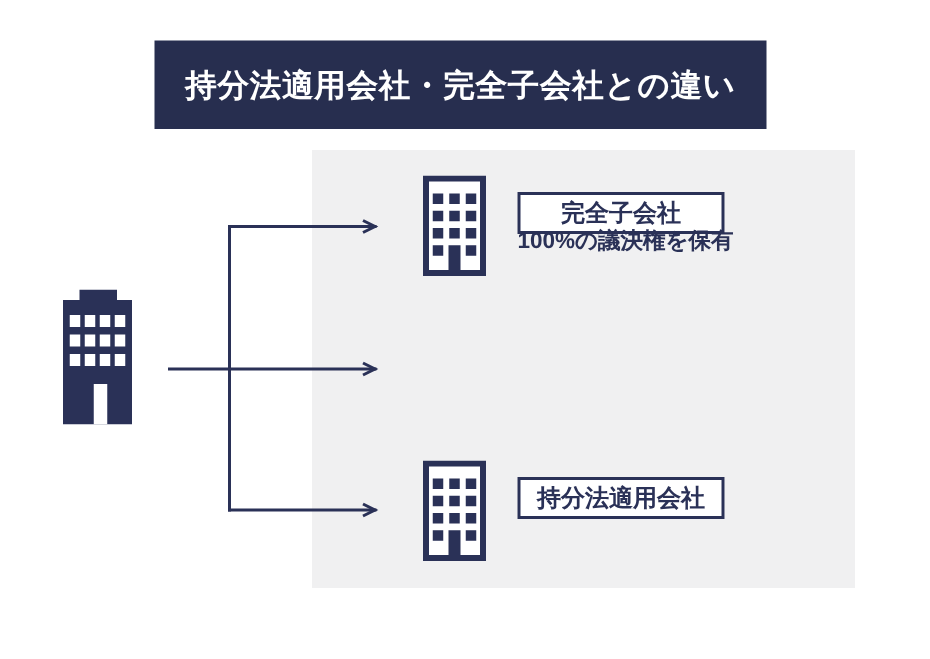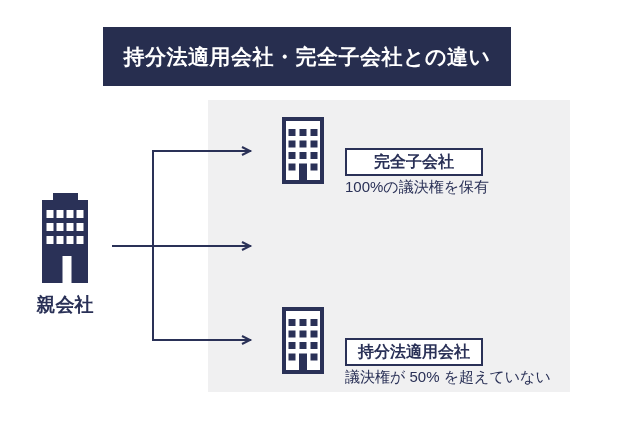--- a/index.html
+++ b/index.html
@@ -42,28 +42,28 @@
   }
   .arrows .ln{stroke:var(--navy);stroke-width:2;fill:none;stroke-linecap:square;}
   .row{position:absolute;left:280px;width:290px;height:67px;}
   .row1{top:117px;}
   .row2{top:213px;}
   .row3{top:307px;}
   .sub-building{position:absolute;left:2px;top:0;width:42px;height:67px;}
   .name-box{
     position:absolute;left:65px;top:11px;width:138px;height:28px;
     border:2px solid var(--navy);background:var(--white);
-    display:flex;align-items:center;justify-content:center;margin-top:20px;
+    display:flex;align-items:center;justify-content:center;
   }
   .name-box span{
     color:var(--navy);font-size:16px;font-weight:bold;white-space:nowrap;
   }
   .desc{
-    position:absolute;left:65px;top:62px;width:225px;
-    color:var(--navy);font-size:15px;font-weight:normal;line-height:16px;
+    position:absolute;left:65px;top:36px;width:225px;
+    color:var(--navy);font-size:15px;font-weight:bold;line-height:16px;
     white-space:nowrap;
   }
   .navy-fill{fill:var(--navy);}
   .white-fill{fill:var(--white);}
   .outline-rect{fill:var(--white);stroke:var(--navy);stroke-width:4;}
   .hidden-defs{position:absolute;width:0;height:0;overflow:hidden;}
 </style>
 </head>
 <body>
 
@@ -124,37 +124,35 @@
     </defs>
     <path class="ln" d="M153,340 L153,151 L250,151" marker-end="url(#ah)"></path>
     <path class="ln" d="M113,246 L250,246" marker-end="url(#ah)"></path>
     <path class="ln" d="M153,340 L250,340" marker-end="url(#ah)"></path>
   </svg>
 
   <div class="parent-group">
     <svg class="parent-building">
       <use href="#sym-parent-building"></use>
     </svg>
-    <div class="parent-label">親会社</div>
   </div>
 
   <div class="row row1">
     <svg class="sub-building">
       <use href="#sym-sub-building"></use>
     </svg>
     <div class="name-box">
       <span>完全子会社</span>
     </div>
     <div class="desc">100%の議決権を保有</div>
   </div>
 
 
   <div class="row row3">
     <svg class="sub-building">
       <use href="#sym-sub-building"></use>
     </svg>
     <div class="name-box">
       <span>持分法適用会社</span>
     </div>
-    <div class="desc">議決権が 50% を超えていない</div>
   </div>
 
 </div>
 
 </body></html>

